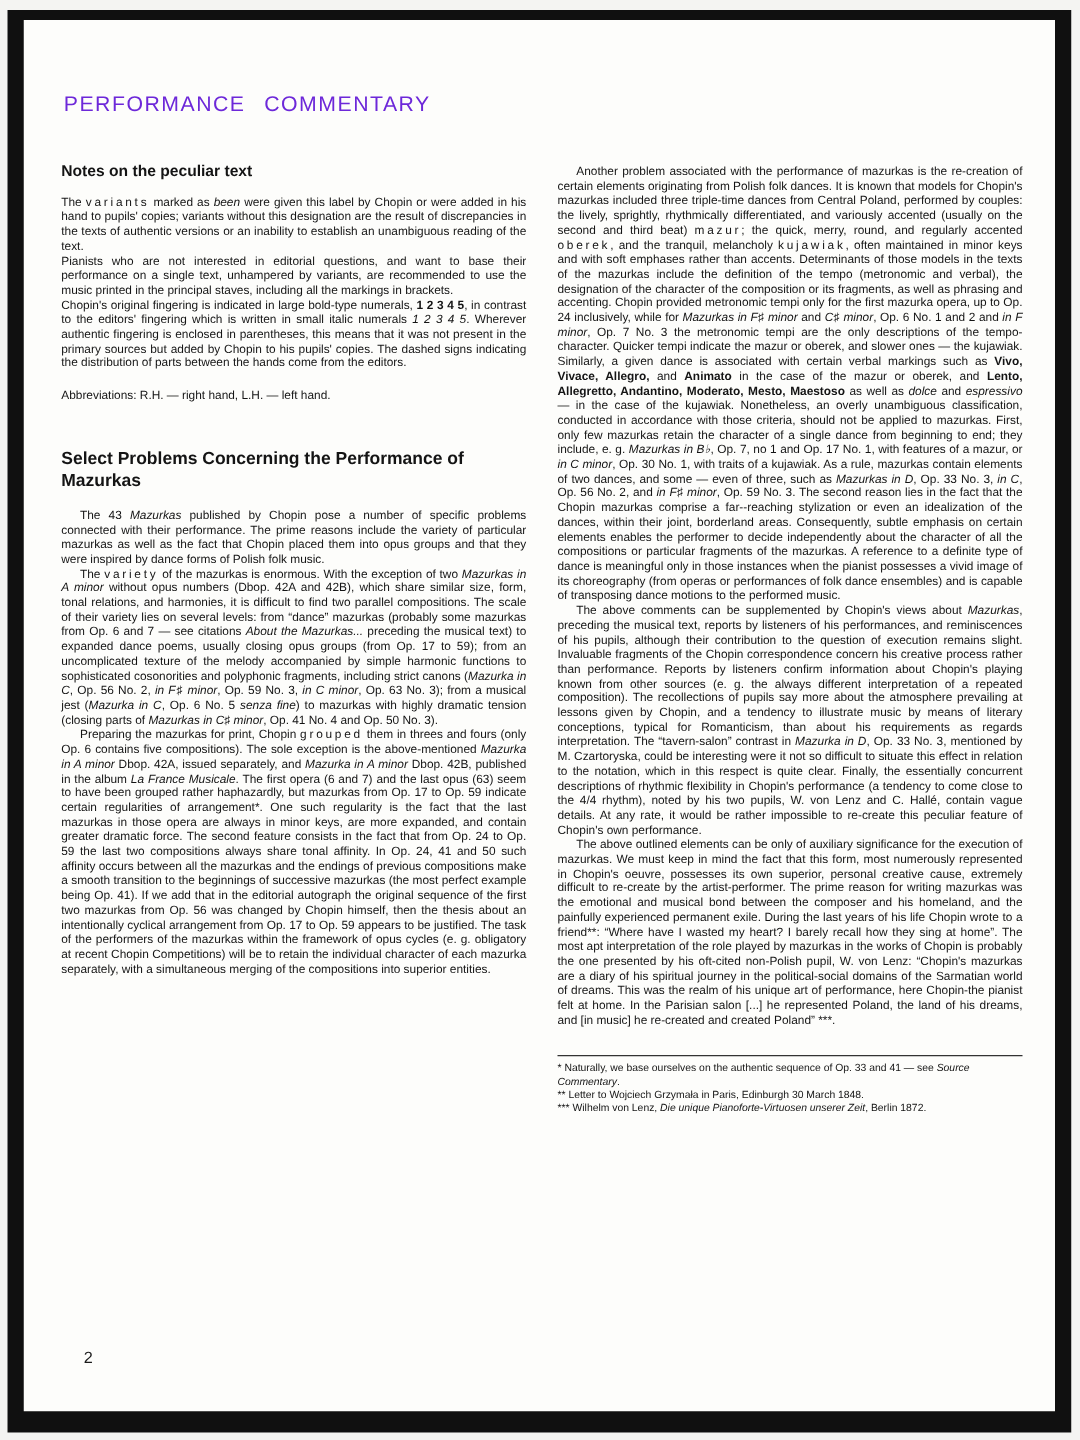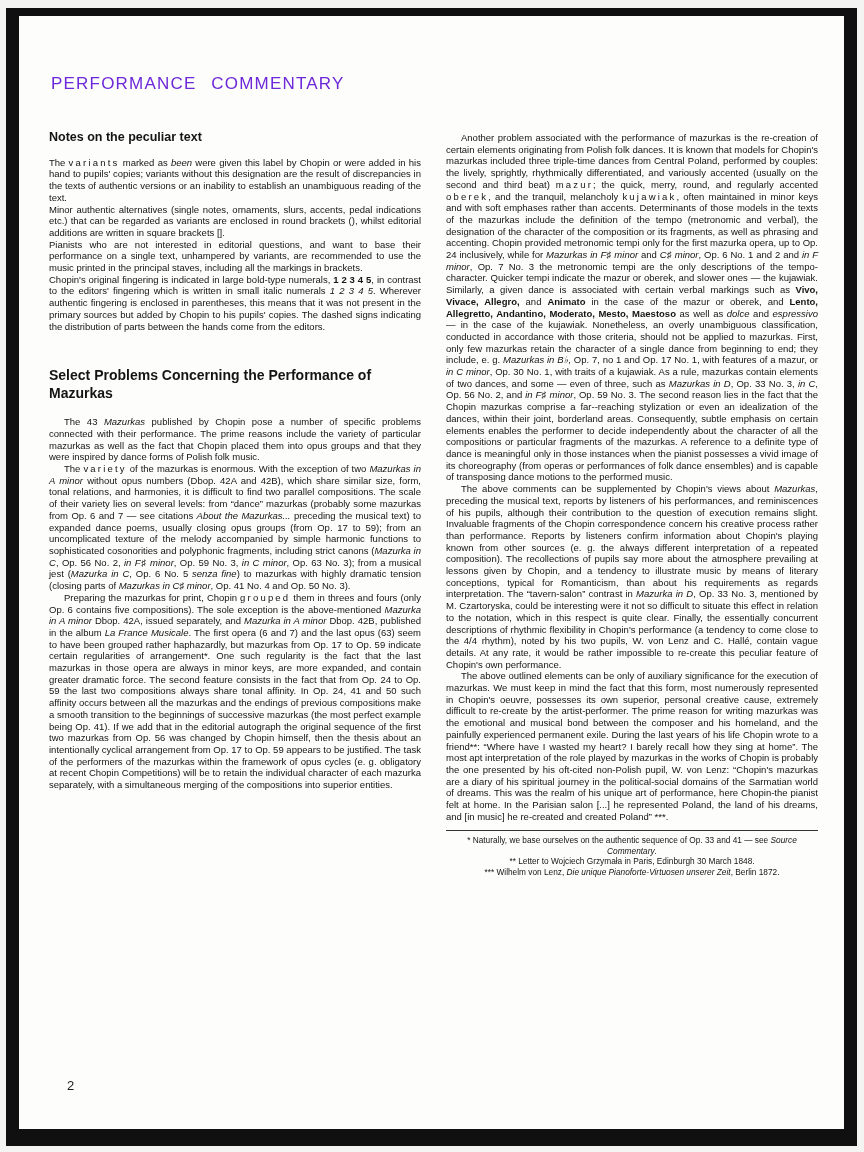--- a/index.html
+++ b/index.html
@@ -34,45 +34,45 @@
     font-size:12.5px; font-weight:bold; margin:0 0 13px 0; text-align:left;
   }
   .sec-heading-big {
     font-size:14px; font-weight:bold; line-height:18px;
     margin:34px 0 14px 0; text-align:left;
   }
   .indent { text-indent:15px; }
   .abbr { margin-top:14px !important; text-align:left; }
   .sp { letter-spacing:2.2px; }
   .footnotes {
-    margin-top:8px; border-top:1px solid #333; padding-top:4px;
-    font-size:8.3px; line-height:10.4px; text-align:center;
+    margin-top:22px; border-top:1px solid #333; padding-top:4px;
+    font-size:8.3px; line-height:10.4px; text-align:left;
   }
   .footnotes p { margin:0; }
   .page-number {
     position:absolute; left:48px; bottom:36px;
     font-size:13px; color:#1a1a1a;
   }
 </style>
 </head>
 <body>
 
 <div class="scan-frame">
   <div class="page">
 
     <h1 class="doc-title">PERFORMANCE COMMENTARY</h1>
 
     <div class="cols">
 
       <div class="col">
         <h2 class="sec-heading">Notes on the peculiar text</h2>
         <p>The <span class="sp">variants</span> marked as <i>been</i> were given this label by Chopin or were added in his hand to pupils' copies; variants without this designation are the result of discrepancies in the texts of authentic versions or an inability to establish an unambiguous reading of the text.</p>
-        <p>Minor authentic alternatives (single notes, ornaments, slurs, accents, pedal indications etc.) that can be regarded as variants are enclosed in round brackets (), whilst editorial additions are written in square brackets [].</p>
         <p>Pianists who are not interested in editorial questions, and want to base their performance on a single text, unhampered by variants, are recommended to use the music printed in the principal staves, including all the markings in brackets.</p>
         <p>Chopin's original fingering is indicated in large bold-type numerals, <b>1 2 3 4 5</b>, in contrast to the editors' fingering which is written in small italic numerals <i>1 2 3 4 5</i>. Wherever authentic fingering is enclosed in parentheses, this means that it was not present in the primary sources but added by Chopin to his pupils' copies. The dashed signs indicating the distribution of parts between the hands come from the editors.</p>
+        <p class="abbr">Abbreviations: R.H. — right hand, L.H. — left hand.</p>
 
         <h2 class="sec-heading-big">Select Problems Concerning the Performance of Mazurkas</h2>
         <p class="indent">The 43 <i>Mazurkas</i> published by Chopin pose a number of specific problems connected with their performance. The prime reasons include the variety of particular mazurkas as well as the fact that Chopin placed them into opus groups and that they were inspired by dance forms of Polish folk music.</p>
         <p class="indent">The <span class="sp">variety</span> of the mazurkas is enormous. With the exception of two <i>Mazurkas in A minor</i> without opus numbers (Dbop. 42A and 42B), which share similar size, form, tonal relations, and harmonies, it is difficult to find two parallel compositions. The scale of their variety lies on several levels: from “dance” mazurkas (probably some mazurkas from Op. 6 and 7 — see citations <i>About the Mazurkas...</i> preceding the musical text) to expanded dance poems, usually closing opus groups (from Op. 17 to 59); from an uncomplicated texture of the melody accompanied by simple harmonic functions to sophisticated cosonorities and polyphonic fragments, including strict canons (<i>Mazurka in C</i>, Op. 56 No. 2, <i>in F♯ minor</i>, Op. 59 No. 3, <i>in C minor</i>, Op. 63 No. 3); from a musical jest (<i>Mazurka in C</i>, Op. 6 No. 5 <i>senza fine</i>) to mazurkas with highly dramatic tension (closing parts of <i>Mazurkas in C♯ minor</i>, Op. 41 No. 4 and Op. 50 No. 3).</p>
         <p class="indent">Preparing the mazurkas for print, Chopin <span class="sp">grouped</span> them in threes and fours (only Op. 6 contains five compositions). The sole exception is the above-mentioned <i>Mazurka in A minor</i> Dbop. 42A, issued separately, and <i>Mazurka in A minor</i> Dbop. 42B, published in the album <i>La France Musicale</i>. The first opera (6 and 7) and the last opus (63) seem to have been grouped rather haphazardly, but mazurkas from Op. 17 to Op. 59 indicate certain regularities of arrangement*. One such regularity is the fact that the last mazurkas in those opera are always in minor keys, are more expanded, and contain greater dramatic force. The second feature consists in the fact that from Op. 24 to Op. 59 the last two compositions always share tonal affinity. In Op. 24, 41 and 50 such affinity occurs between all the mazurkas and the endings of previous compositions make a smooth transition to the beginnings of successive mazurkas (the most perfect example being Op. 41). If we add that in the editorial autograph the original sequence of the first two mazurkas from Op. 56 was changed by Chopin himself, then the thesis about an intentionally cyclical arrangement from Op. 17 to Op. 59 appears to be justified. The task of the performers of the mazurkas within the framework of opus cycles (e. g. obligatory at recent Chopin Competitions) will be to retain the individual character of each mazurka separately, with a simultaneous merging of the compositions into superior entities.</p>
       </div>
 
       <div class="col">
         <p class="indent">Another problem associated with the performance of mazurkas is the re-creation of certain elements originating from Polish folk dances. It is known that models for Chopin's mazurkas included three triple-time dances from Central Poland, performed by couples: the lively, sprightly, rhythmically differentiated, and variously accented (usually on the second and third beat) <span class="sp">mazur</span>; the quick, merry, round, and regularly accented <span class="sp">oberek</span>, and the tranquil, melancholy <span class="sp">kujawiak</span>, often maintained in minor keys and with soft emphases rather than accents. Determinants of those models in the texts of the mazurkas include the definition of the tempo (metronomic and verbal), the designation of the character of the composition or its fragments, as well as phrasing and accenting. Chopin provided metronomic tempi only for the first mazurka opera, up to Op. 24 inclusively, while for <i>Mazurkas in F♯ minor</i> and <i>C♯ minor</i>, Op. 6 No. 1 and 2 and <i>in F minor</i>, Op. 7 No. 3 the metronomic tempi are the only descriptions of the tempo-character. Quicker tempi indicate the mazur or oberek, and slower ones — the kujawiak. Similarly, a given dance is associated with certain verbal markings such as <b>Vivo, Vivace, Allegro,</b> and <b>Animato</b> in the case of the mazur or oberek, and <b>Lento, Allegretto, Andantino, Moderato, Mesto, Maestoso</b> as well as <i>dolce</i> and <i>espressivo</i> — in the case of the kujawiak. Nonetheless, an overly unambiguous classification, conducted in accordance with those criteria, should not be applied to mazurkas. First, only few mazurkas retain the character of a single dance from beginning to end; they include, e. g. <i>Mazurkas in B♭</i>, Op. 7, no 1 and Op. 17 No. 1, with features of a mazur, or <i>in C minor</i>, Op. 30 No. 1, with traits of a kujawiak. As a rule, mazurkas contain elements of two dances, and some — even of three, such as <i>Mazurkas in D</i>, Op. 33 No. 3, <i>in C</i>, Op. 56 No. 2, and <i>in F♯ minor</i>, Op. 59 No. 3. The second reason lies in the fact that the Chopin mazurkas comprise a far--reaching stylization or even an idealization of the dances, within their joint, borderland areas. Consequently, subtle emphasis on certain elements enables the performer to decide independently about the character of all the compositions or particular fragments of the mazurkas. A reference to a definite type of dance is meaningful only in those instances when the pianist possesses a vivid image of its choreography (from operas or performances of folk dance ensembles) and is capable of transposing dance motions to the performed music.</p>
         <p class="indent">The above comments can be supplemented by Chopin's views about <i>Mazurkas</i>, preceding the musical text, reports by listeners of his performances, and reminiscences of his pupils, although their contribution to the question of execution remains slight. Invaluable fragments of the Chopin correspondence concern his creative process rather than performance. Reports by listeners confirm information about Chopin's playing known from other sources (e. g. the always different interpretation of a repeated composition). The recollections of pupils say more about the atmosphere prevailing at lessons given by Chopin, and a tendency to illustrate music by means of literary conceptions, typical for Romanticism, than about his requirements as regards interpretation. The “tavern-salon” contrast in <i>Mazurka in D</i>, Op. 33 No. 3, mentioned by M. Czartoryska, could be interesting were it not so difficult to situate this effect in relation to the notation, which in this respect is quite clear. Finally, the essentially concurrent descriptions of rhythmic flexibility in Chopin's performance (a tendency to come close to the 4/4 rhythm), noted by his two pupils, W. von Lenz and C. Hallé, contain vague details. At any rate, it would be rather impossible to re-create this peculiar feature of Chopin's own performance.</p>

